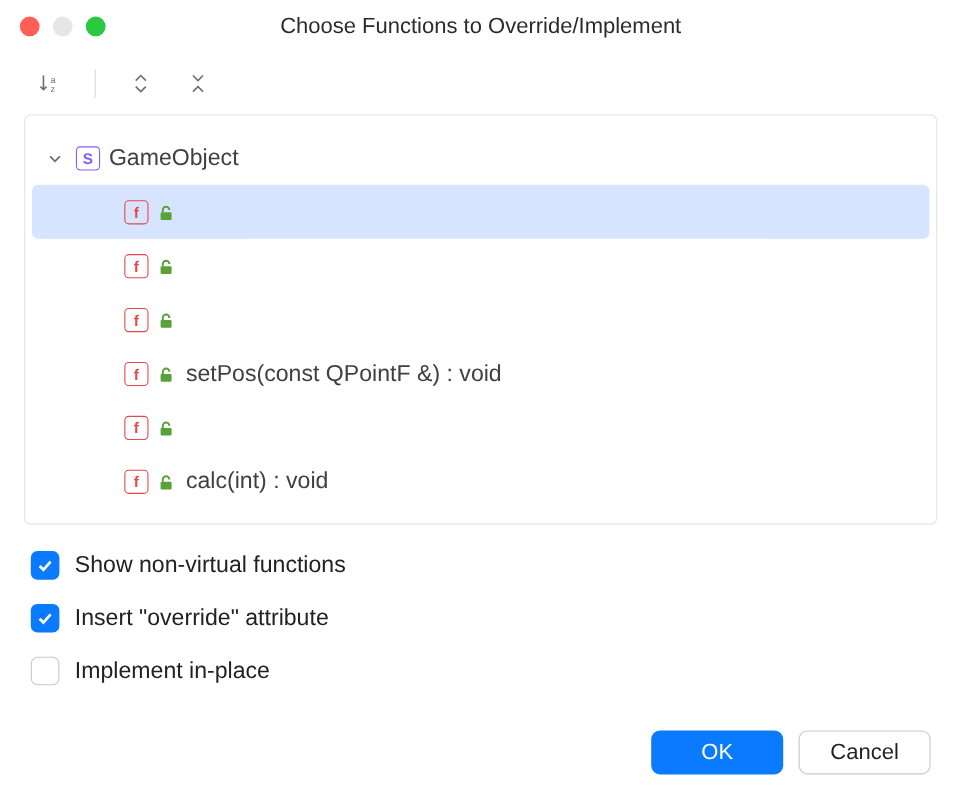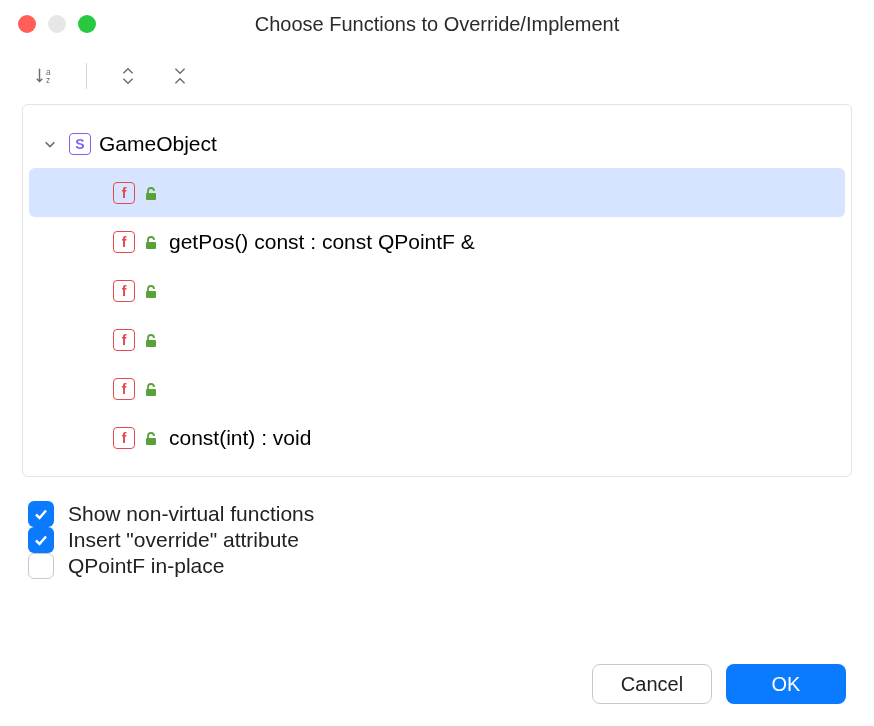--- a/index.html
+++ b/index.html
@@ -30,23 +30,23 @@
     .chev { width: 22px; height: 22px; margin-right: 8px; display:flex; align-items:center; justify-content:center; }
     .chev svg { width: 14px; height: 14px; stroke:#6b6b6b; stroke-width:1.8; fill:none; }
 
     .badge { width: 22px; height: 22px; border: 1.6px solid; border-radius: 4px; display: flex; align-items:center; justify-content:center; font-size: 14px; font-weight: 600; margin-right: 8px; flex-shrink:0; }
     .badge.struct { border-color: #8a5cf6; color:#8a5cf6; }
     .badge.func { border-color: #e5484d; color:#e5484d; }
 
     .vis { width: 16px; height: 16px; margin-right: 10px; display:flex; align-items:flex-end; flex-shrink:0; }
     .vis svg { width:16px; height:16px; }
 
-    .label { font-size: 21px; color: #000000; white-space: nowrap; }
+    .label { font-size: 21px; color: #404040; white-space: nowrap; }
 
-    .options { padding: 24px 28px 0 28px; display:flex; flex-direction:column; }
+    .options { padding: 24px 28px 0 28px; display:flex; flex-direction:column; gap: 22px; }
     .opt { display:flex; align-items:center; gap: 14px; cursor:pointer; }
     .cb { width: 26px; height: 26px; border-radius: 6px; display:flex; align-items:center; justify-content:center; flex-shrink:0; }
     .cb.on { background:#0a7aff; }
     .cb.on svg { width:16px; height:16px; stroke:#fff; stroke-width:2.5; fill:none; }
     .cb.off { border: 1.5px solid #c9c9c9; background:#fff; }
     .opt-label { font-size: 21px; color:#222; }
 
     .footer { display:flex; justify-content:flex-end; gap: 14px; padding: 20px 28px 22px; margin-top:auto; align-items:center; }
     .btn { height: 40px; min-width: 120px; border-radius: 8px; font-size: 20px; display:flex; align-items:center; justify-content:center; cursor:pointer; }
     .btn.secondary { background:#fff; border:1px solid #c9c9c9; color:#222; }
@@ -111,58 +111,58 @@
           </span>
         </div>
         <div class="row indent1">
           <span class="badge func">f</span>
           <span class="vis">
             <svg viewBox="0 0 16 16">
               <rect x="3" y="8" width="10" height="7" rx="1" fill="#5aa13a"></rect>
               <path d="M5 8V6a3 3 0 0 1 6 0" stroke="#5aa13a" stroke-width="1.8" fill="none"></path>
             </svg>
           </span>
-          <span class="label">getPos() const : const QPointF &amp;</span>
         </div>
         <div class="row indent1">
           <span class="badge func">f</span>
           <span class="vis">
             <svg viewBox="0 0 16 16">
               <rect x="3" y="8" width="10" height="7" rx="1" fill="#5aa13a"></rect>
               <path d="M5 8V6a3 3 0 0 1 6 0" stroke="#5aa13a" stroke-width="1.8" fill="none"></path>
             </svg>
           </span>
         </div>
         <div class="row indent1">
           <span class="badge func">f</span>
           <span class="vis">
             <svg viewBox="0 0 16 16">
               <rect x="3" y="8" width="10" height="7" rx="1" fill="#5aa13a"></rect>
               <path d="M5 8V6a3 3 0 0 1 6 0" stroke="#5aa13a" stroke-width="1.8" fill="none"></path>
             </svg>
           </span>
+          <span class="label">setPos(const QPointF &amp;) : void</span>
         </div>
         <div class="row indent1">
           <span class="badge func">f</span>
           <span class="vis">
             <svg viewBox="0 0 16 16">
               <rect x="3" y="8" width="10" height="7" rx="1" fill="#5aa13a"></rect>
               <path d="M5 8V6a3 3 0 0 1 6 0" stroke="#5aa13a" stroke-width="1.8" fill="none"></path>
             </svg>
           </span>
         </div>
         <div class="row indent1">
           <span class="badge func">f</span>
           <span class="vis">
             <svg viewBox="0 0 16 16">
               <rect x="3" y="8" width="10" height="7" rx="1" fill="#5aa13a"></rect>
               <path d="M5 8V6a3 3 0 0 1 6 0" stroke="#5aa13a" stroke-width="1.8" fill="none"></path>
             </svg>
           </span>
-          <span class="label">const(int) : void</span>
+          <span class="label">calc(int) : void</span>
         </div>
       </div>
   </div>
 
   <div class="options">
     <div class="opt">
       <span class="cb on">
           <svg viewBox="0 0 16 16">
             <polyline points="3 8.5 6.5 12 13 4.5"></polyline>
           </svg>
@@ -172,22 +172,22 @@
     <div class="opt">
       <span class="cb on">
           <svg viewBox="0 0 16 16">
             <polyline points="3 8.5 6.5 12 13 4.5"></polyline>
           </svg>
         </span>
       <span class="opt-label">Insert "override" attribute</span>
     </div>
     <div class="opt">
       <span class="cb off"></span>
-      <span class="opt-label">QPointF in-place</span>
+      <span class="opt-label">Implement in-place</span>
     </div>
   </div>
 
   <div class="footer">
+    <div class="btn primary">OK</div>
     <div class="btn secondary">Cancel</div>
-    <div class="btn primary">OK</div>
   </div>
 
 </div>
 
 </body></html>

